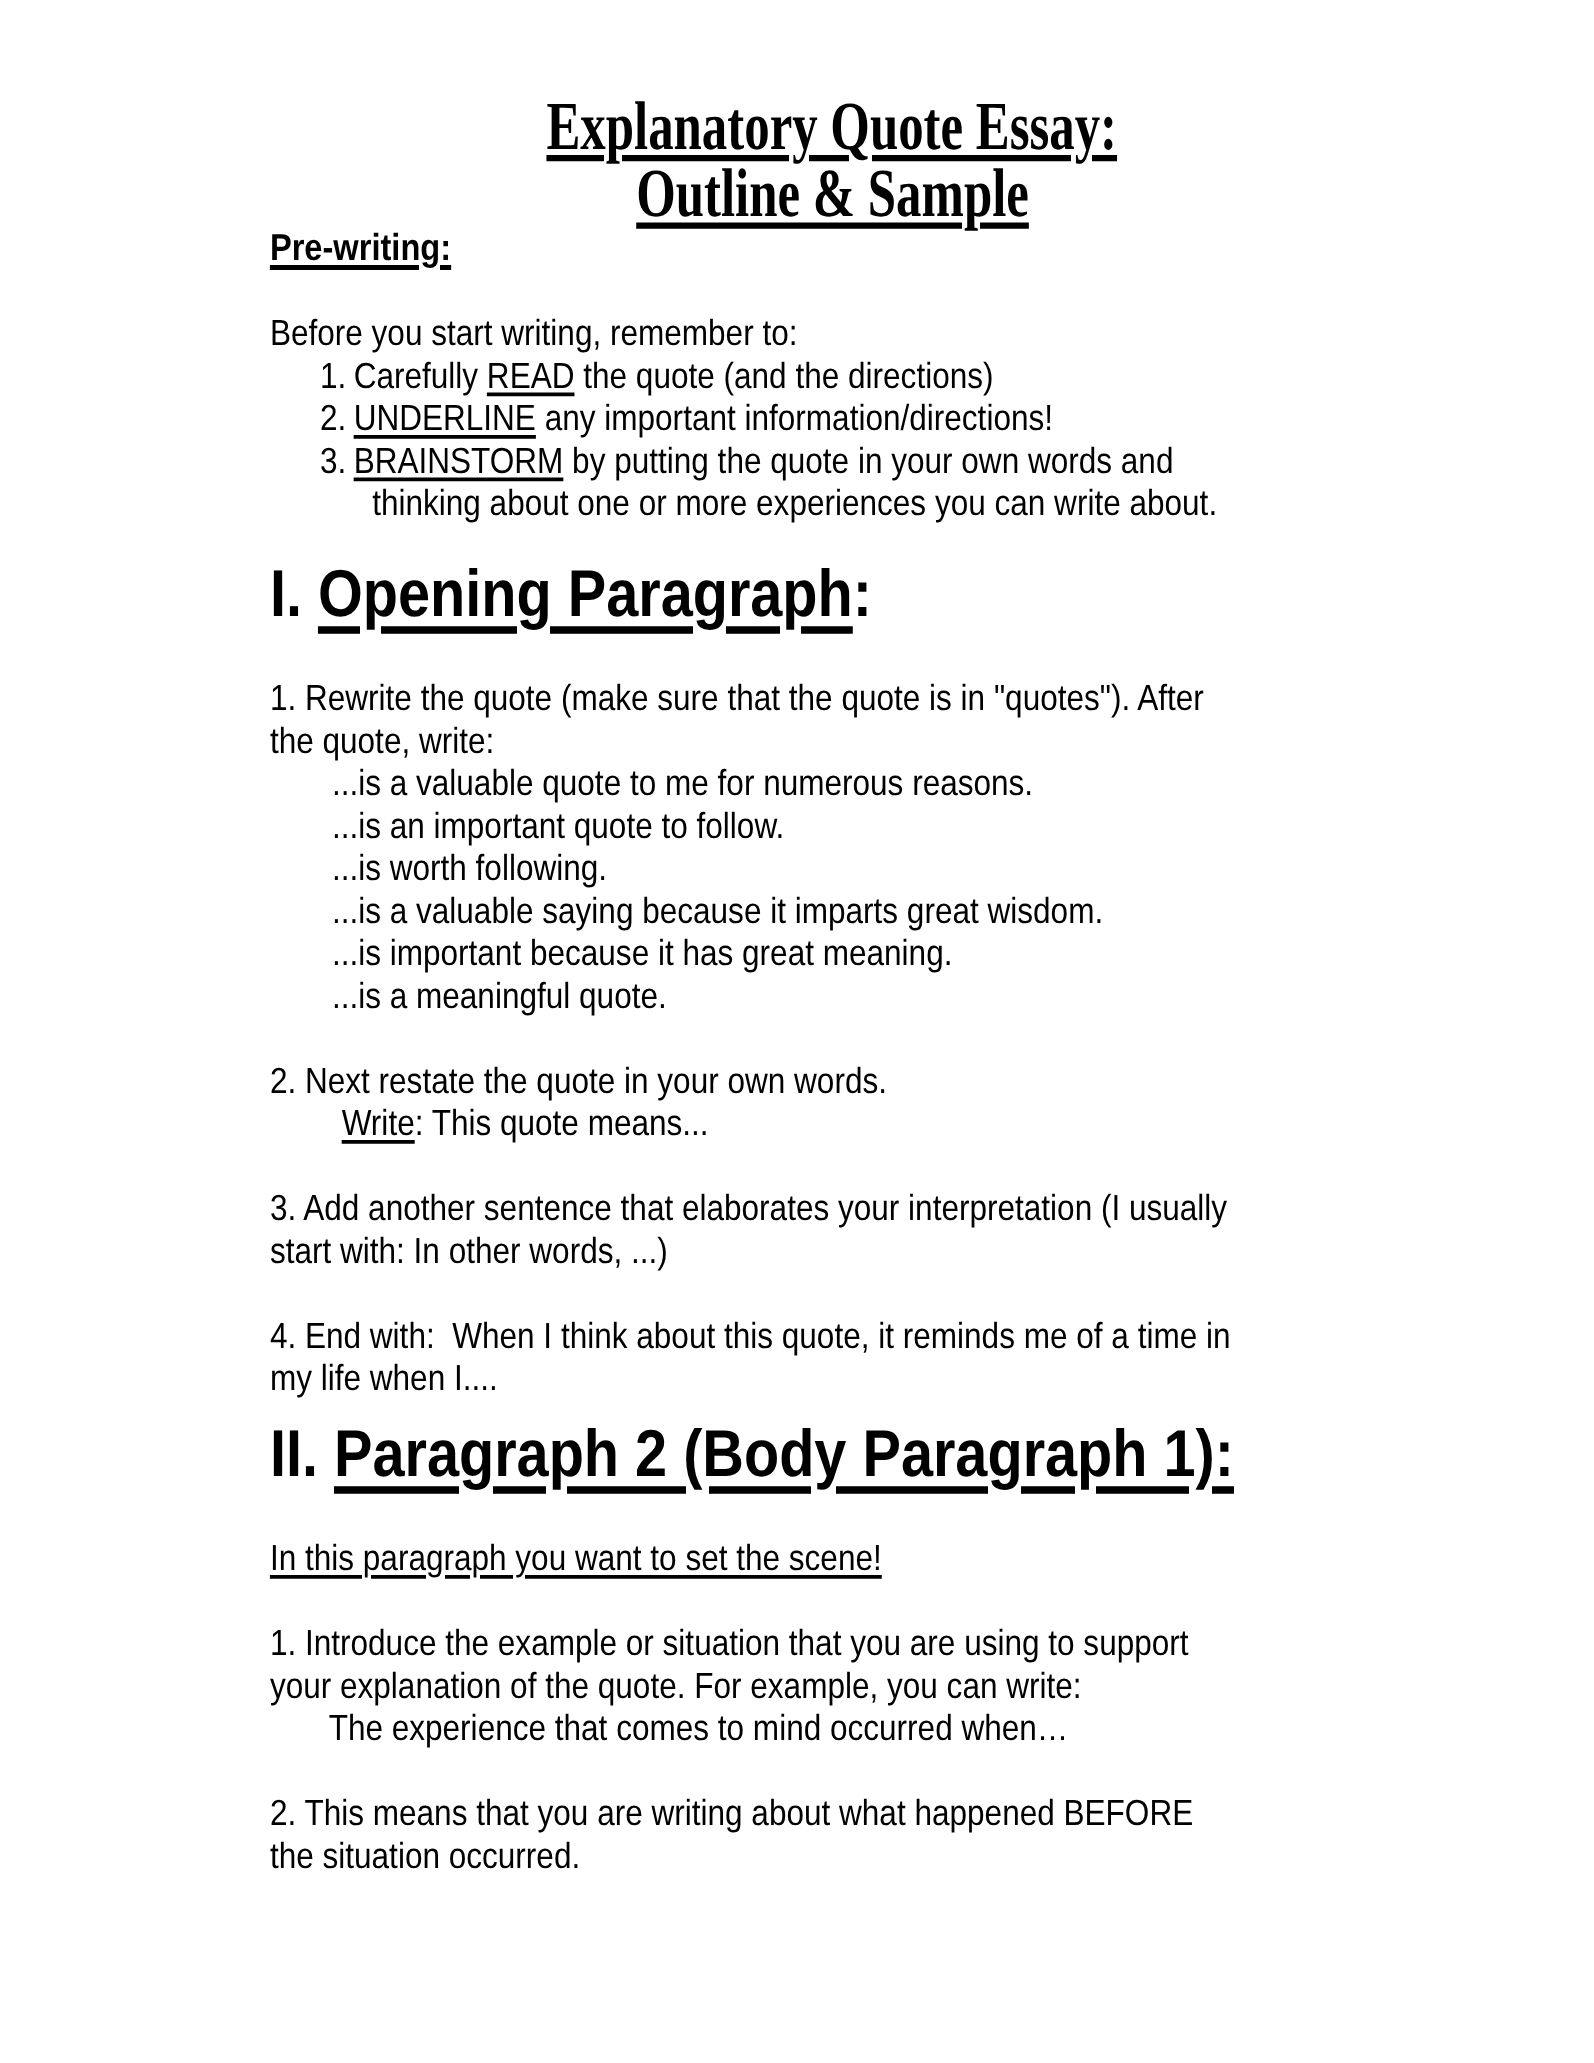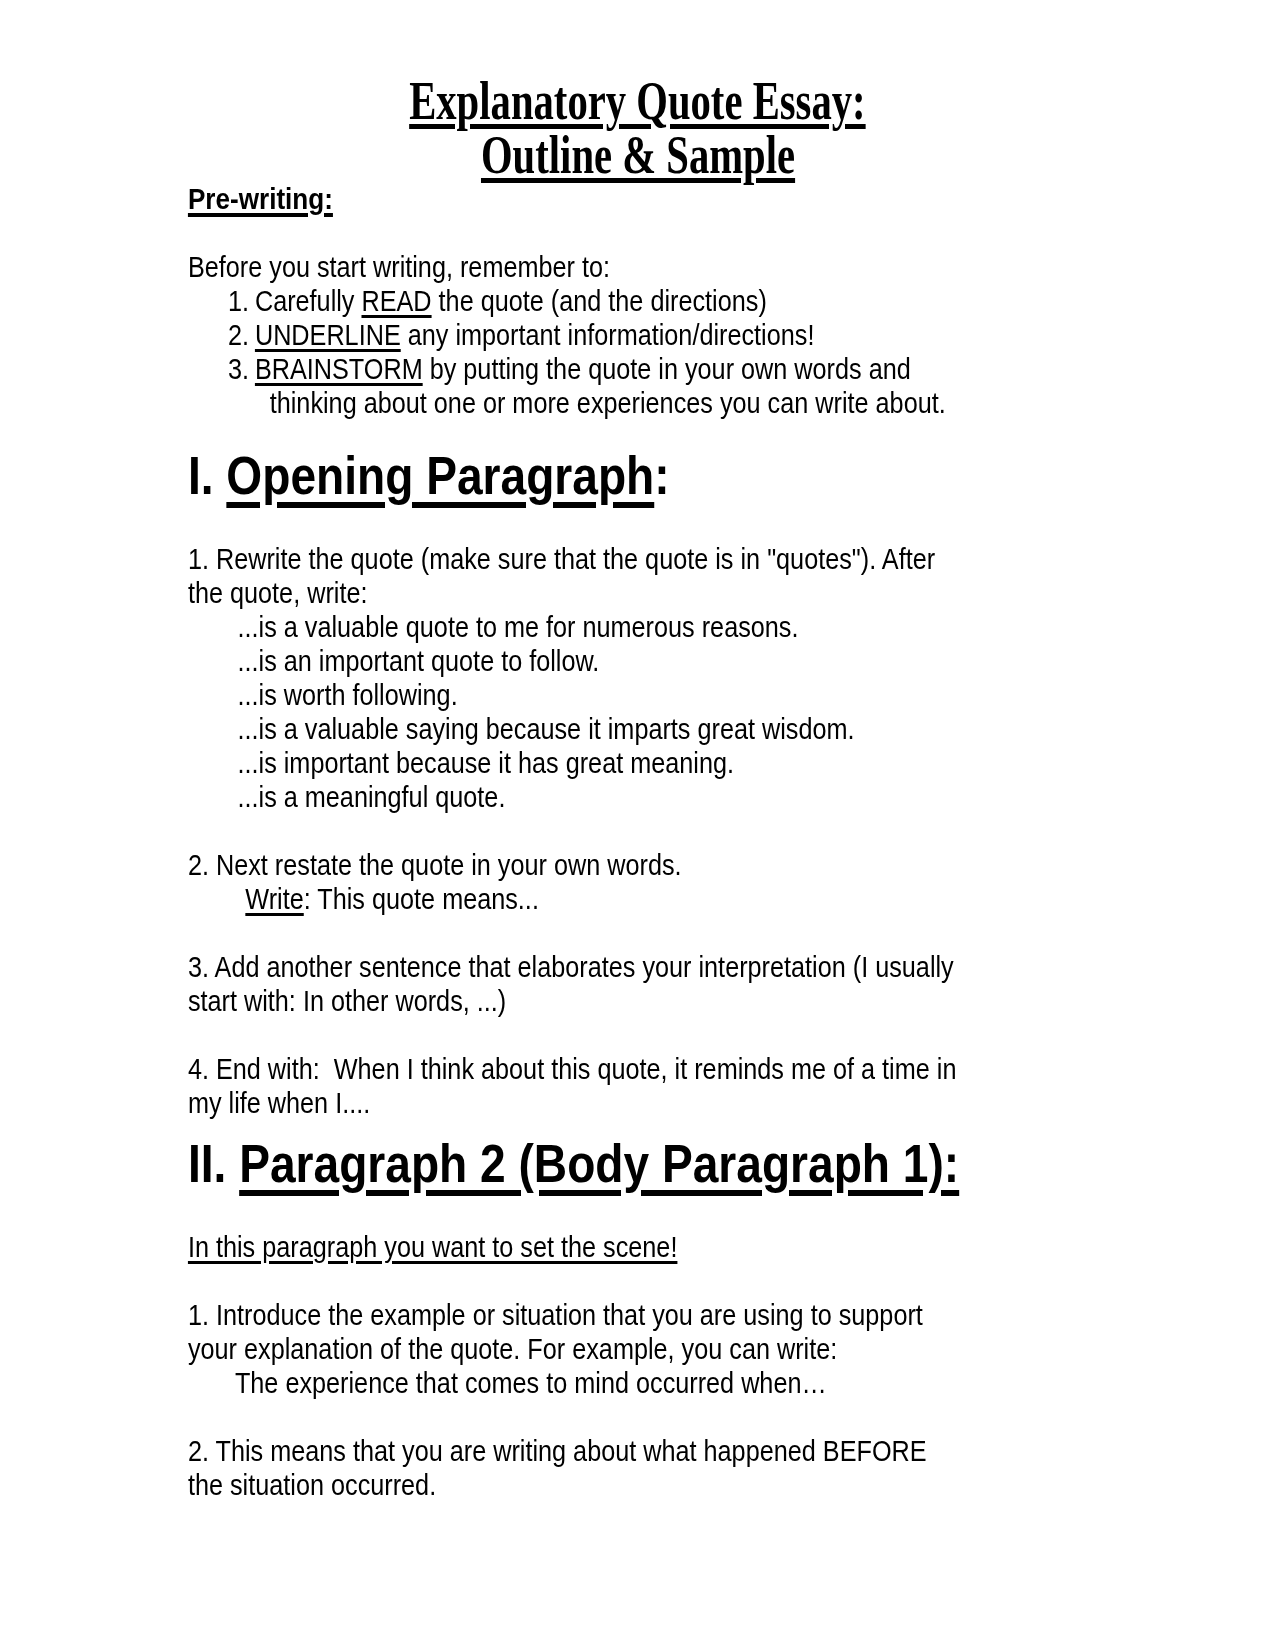--- a/index.html
+++ b/index.html
@@ -8,20 +8,21 @@
     background: #ffffff;
   }
   .doc {
     position: relative;
     width: 1184px;
     height: 1650px;
     background: #ffffff;
     color: #000000;
     overflow: hidden;
     font-family: "Liberation Sans", "DejaVu Sans", sans-serif;
+    padding-left: 28px;
   }
   
   .scale {
     width: 1466px;
     transform: scaleX(0.87);
     transform-origin: 0 0;
   }
   .title-block { padding-top: 74px; }
   .title-line {
     text-align: center;

